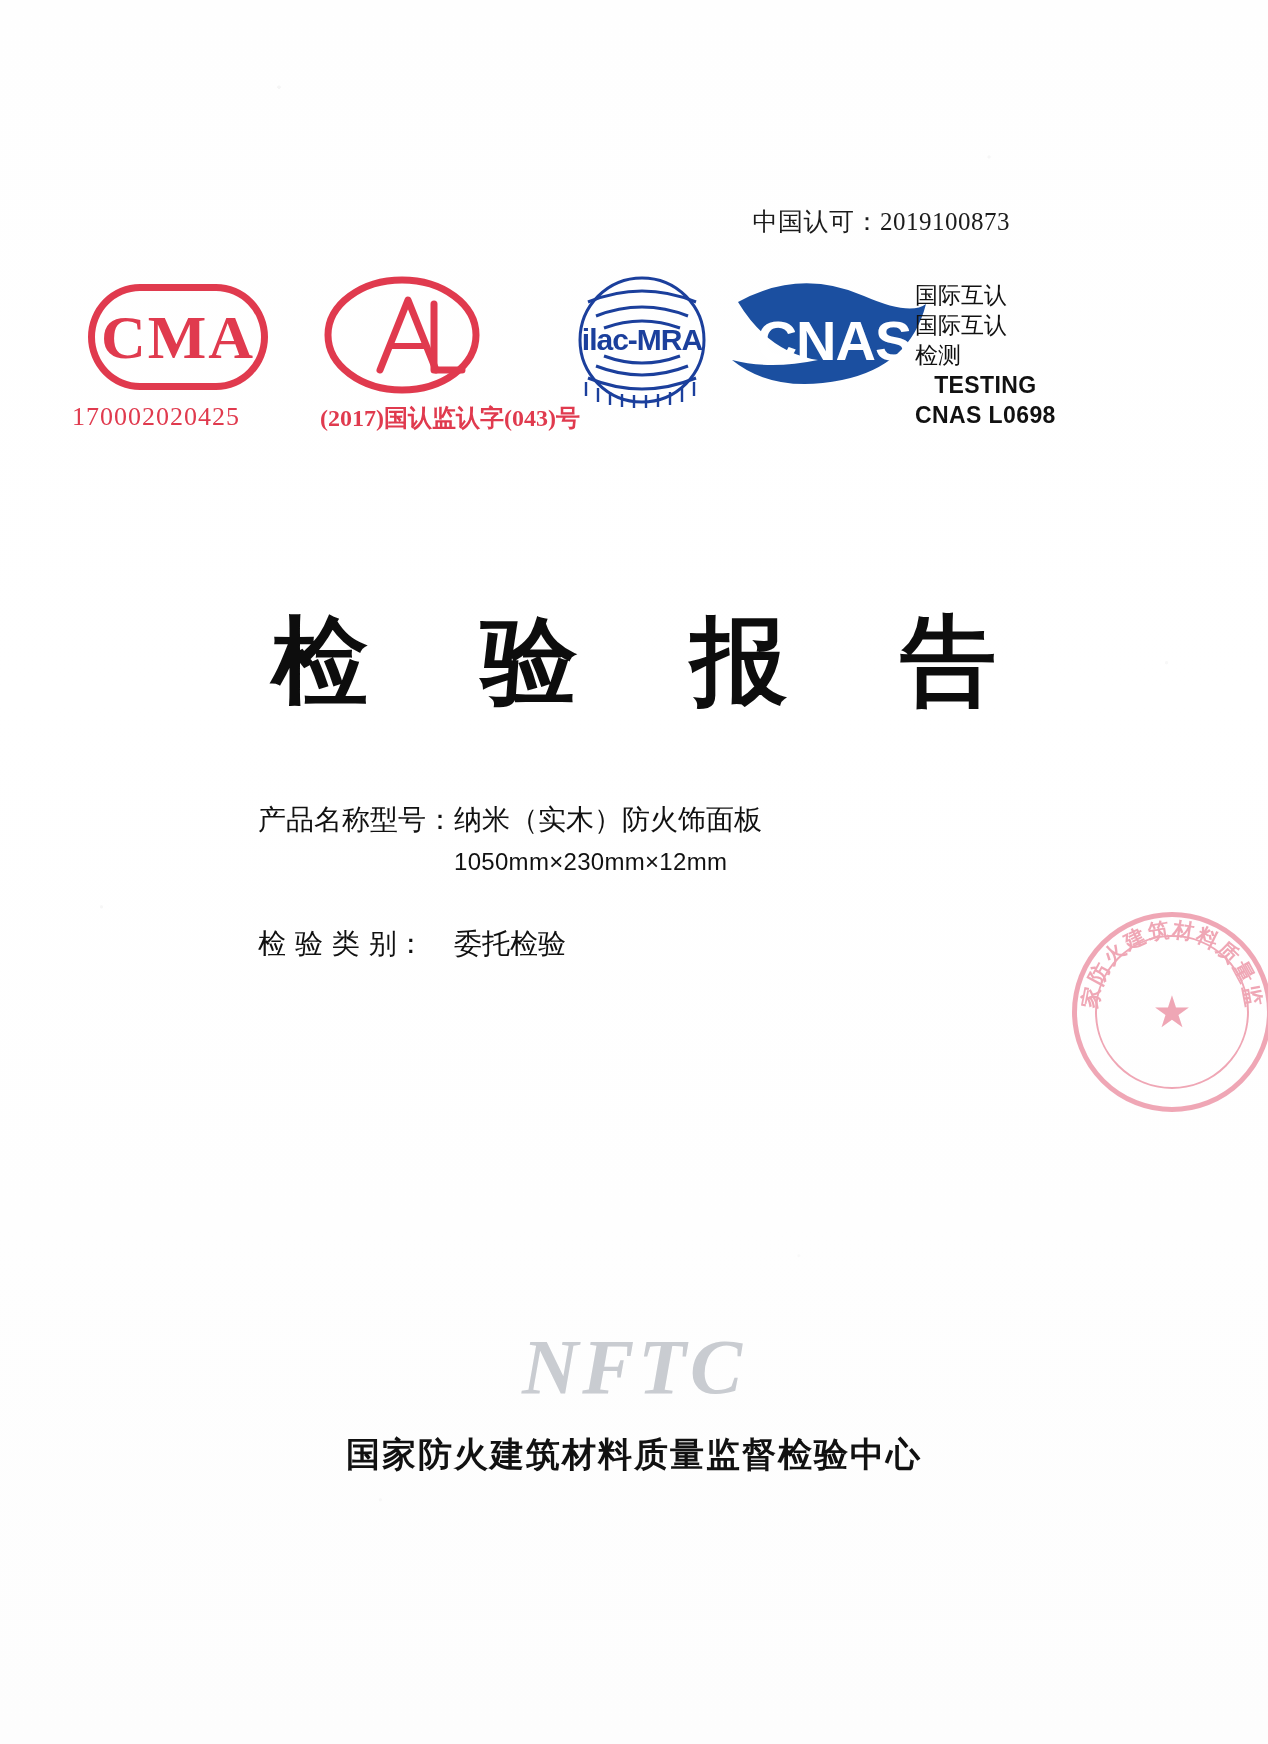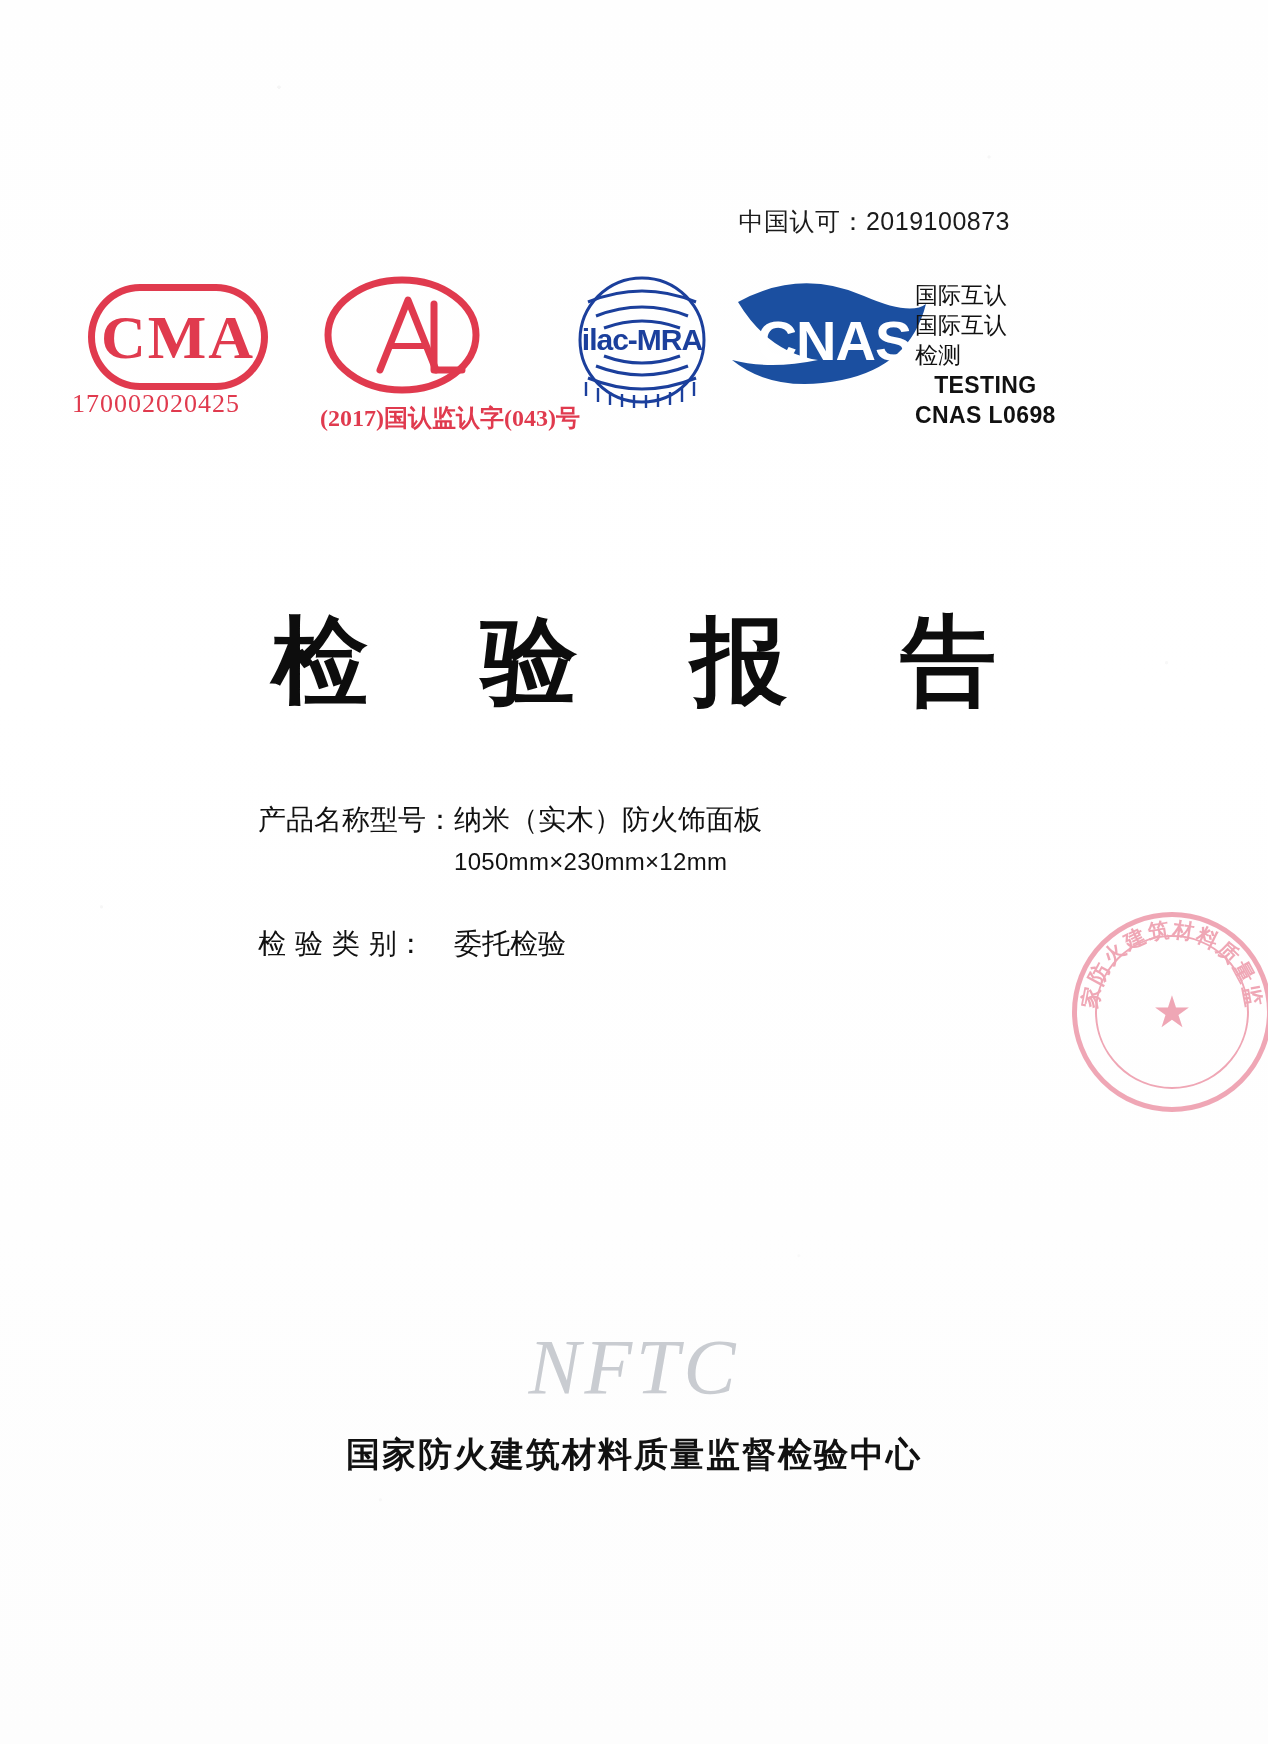--- a/index.html
+++ b/index.html
@@ -35,21 +35,21 @@
   .report-no {
     position: absolute;
     right: 258px;
     top: 205px;
     font-size: 25px;
     letter-spacing: 0.5px;
     white-space: nowrap;
     font-family: "DejaVu Sans", sans-serif;
   }
   .report-no .num {
-    font-family: Liberation Sans, sans-serif;
+    font-family: Liberation Serif, serif;
   }
 
   
   .logos {
     position: absolute;
     left: 0;
     top: 262px;
     width: 1268px;
     height: 180px;
   }
@@ -77,21 +77,21 @@
     font-family: "Liberation Serif", serif;
     font-weight: 700;
     font-size: 62px;
     color: #e03a4e;
     letter-spacing: 2px;
     box-sizing: border-box;
   }
   .cma-code {
     position: absolute;
     left: 72px;
-    top: 127px;
+    top: 140px;
     font-family: "Liberation Serif", serif;
     font-size: 26px;
     color: #e03a4e;
     letter-spacing: 1px;
   }
 
   
   .cal {
     position: absolute;
     left: 322px;
@@ -243,21 +243,21 @@
 
   
   .nftc {
     position: absolute;
     left: 0;
     top: 1322px;
     width: 1268px;
     text-align: center;
     font-family: "Liberation Serif", serif;
     font-style: italic;
-    font-weight: 400;
+    font-weight: 700;
     font-size: 78px;
     letter-spacing: 4px;
     color: #c9ccd1;
   }
 
   
   .org {
     position: absolute;
     left: 0;
     top: 1432px;

